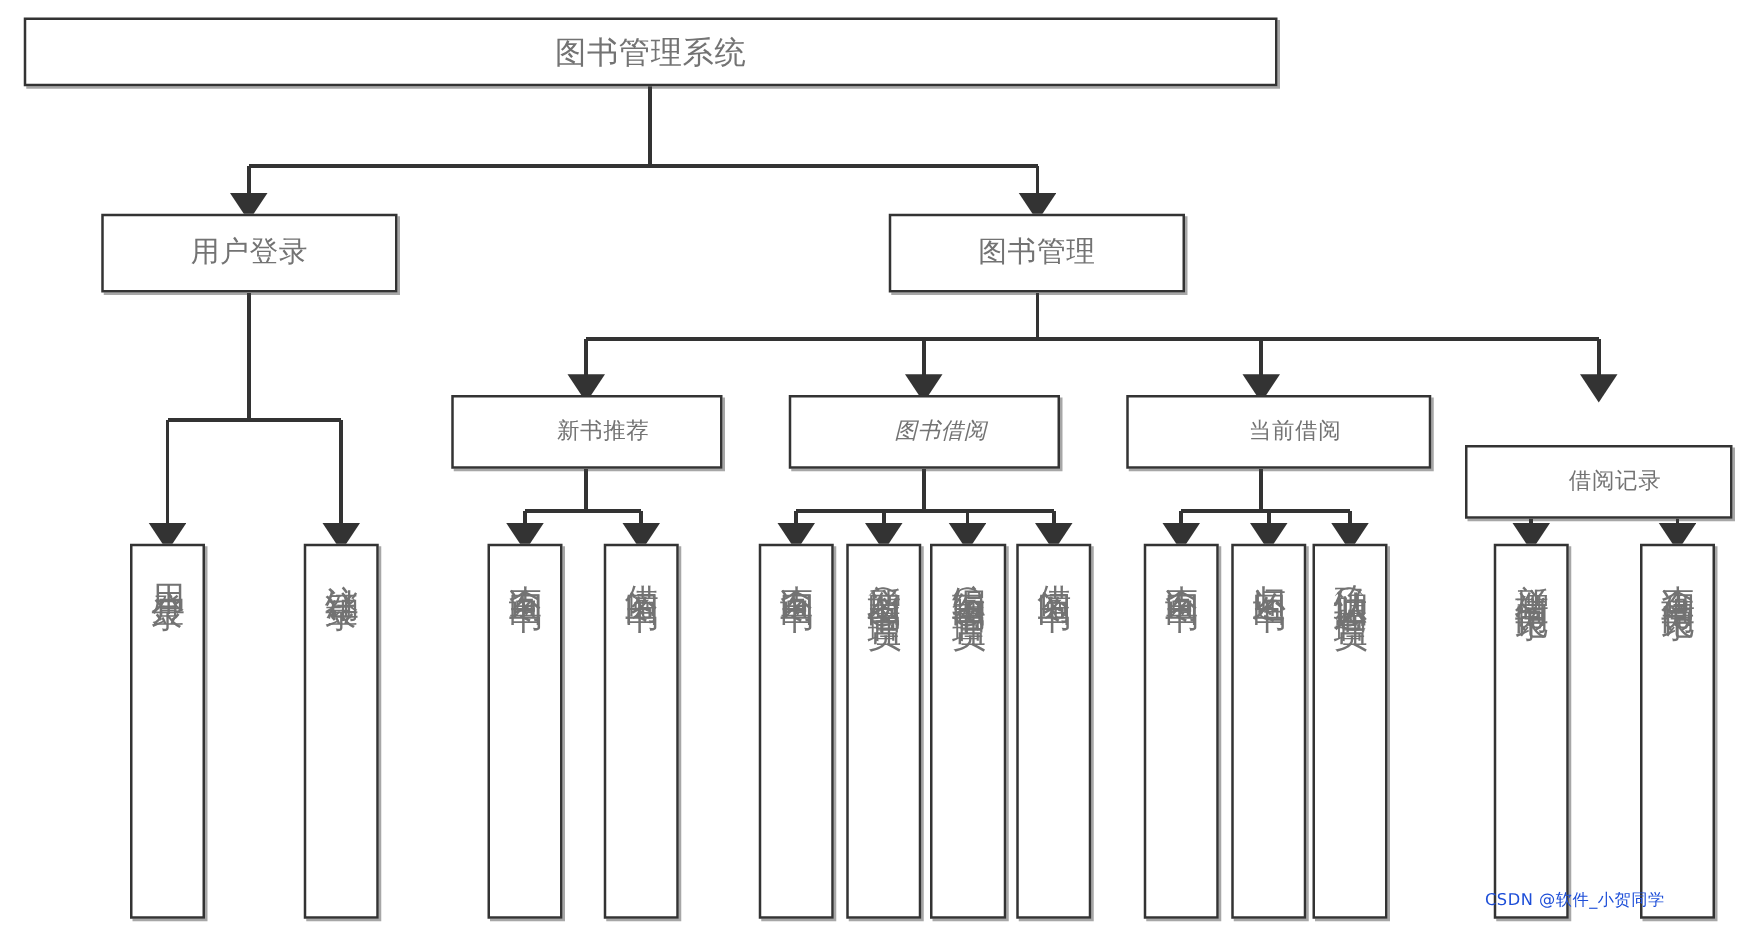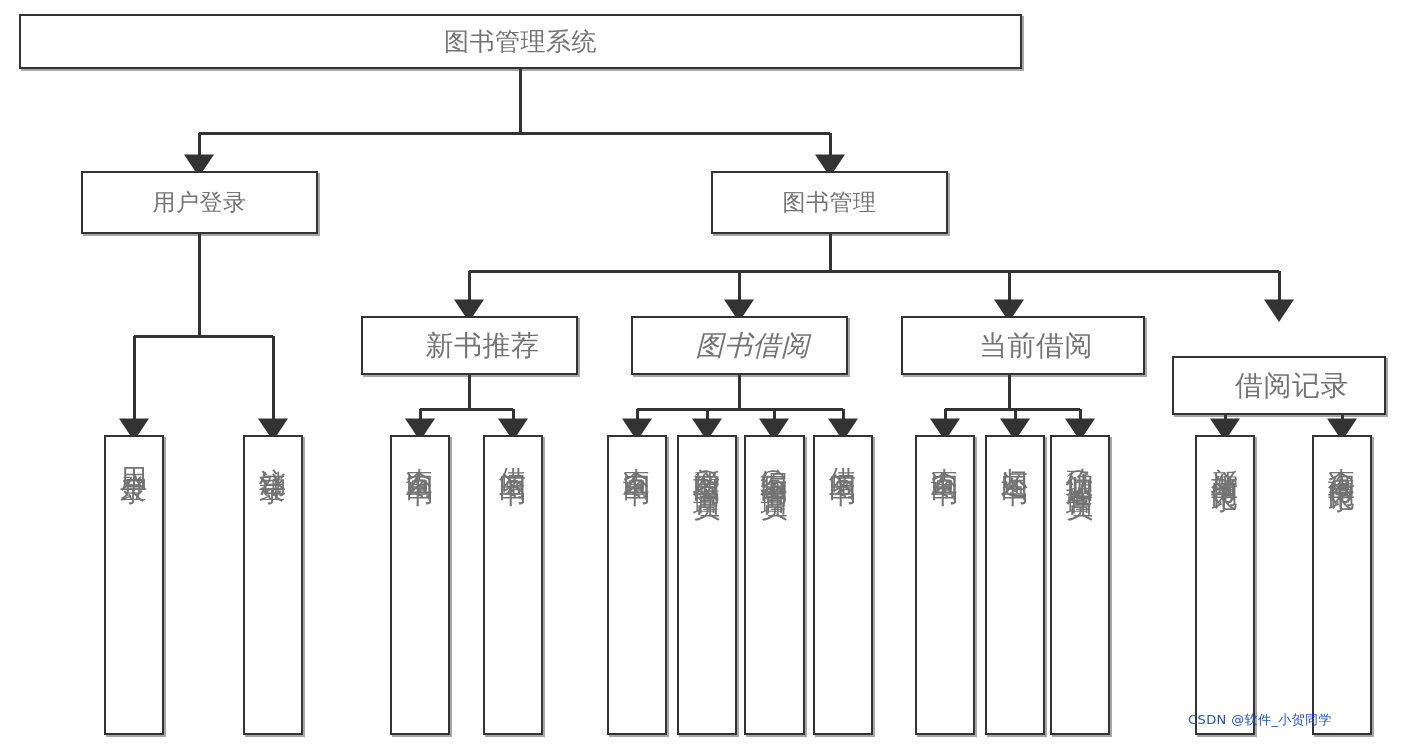--- a/index.html
+++ b/index.html
@@ -37,21 +37,21 @@
     display:block;
     text-align:center;
     line-height:1.12;
     letter-spacing:.5px;
     white-space:nowrap;
   }
   
   .node.level0{ font-size:25px; }
   
   .node.level1{ font-size:23px; }
-  .node.level2{ font-size:28px;padding-left:26px; }
+  .node.level2{ font-size:18px;padding-left:26px; }
   
   .node.leaf{
     align-items:flex-start;
     justify-content:center;
     padding-top:9px;
   }
   .node.leaf .label{
     writing-mode:vertical-rl;
     text-orientation:upright;
     font-size:27px;

